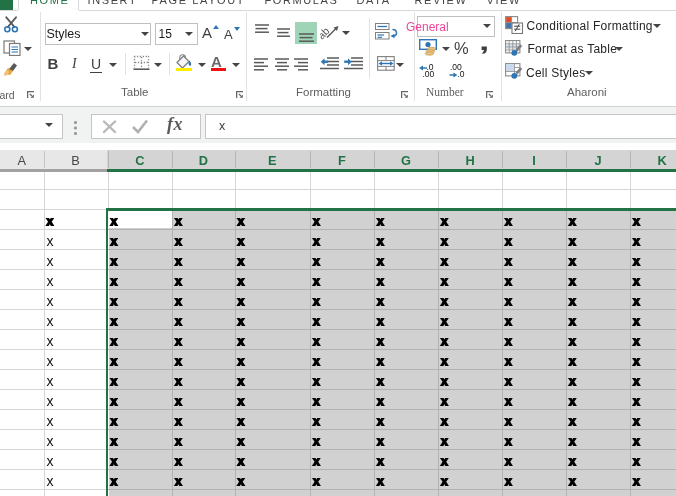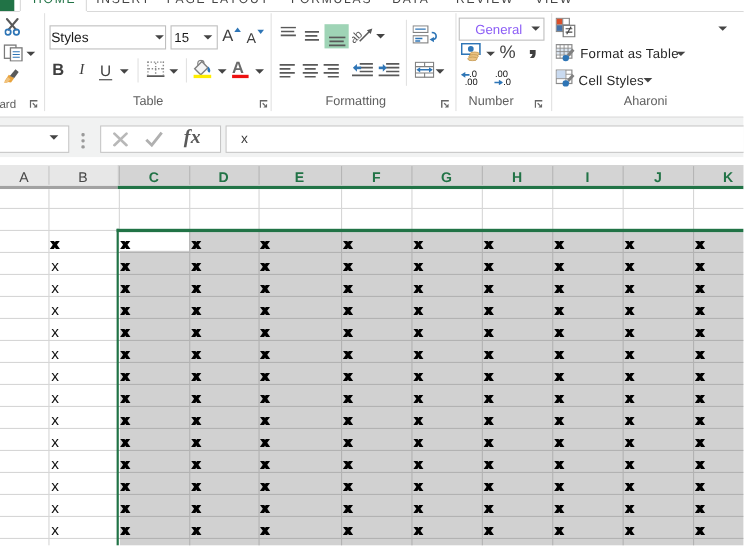--- a/index.html
+++ b/index.html
@@ -182,21 +182,21 @@
 <path d="M16.5 7.5 L13 5.2 L13 9.8 Z" fill="#2e75b6"></path>
 </svg>
 <div class="tri-d abs" style="left:396px;top:63px;"></div>
 <div class="abs" style="left:296px;top:85.5px;font-size:11.5px;color:#5e5e5e;">Formatting</div>
 <svg class="abs" style="left:400.5px;top:91px;" width="8" height="8" viewBox="0 0 8 8">
 <path d="M0.6 7 L0.6 0.6 L7 0.6" fill="none" stroke="#666" stroke-width="1.3"></path>
       <path d="M2.8 2.8 L5 5" stroke="#666" stroke-width="1.2"></path>
       <path d="M6.8 6.8 L6.8 3.4 L3.4 6.8 Z" fill="#666"></path>
 </svg>
 <div class="abs" style="left:417px;top:15.5px;width:77.5px;height:21px;background:#fff;border:1px solid #bfbfbf;"></div>
-<div class="abs" style="left:432px;top:19.5px;font-size:12px;color:#8b5cf6;">General</div>
+<div class="abs" style="left:406px;top:19.5px;font-size:12px;color:#ec4899;">General</div>
 <div class="tri-d abs" style="left:483px;top:24px;"></div>
 <svg class="abs" style="left:418.5px;top:39px;" width="20" height="17" viewBox="0 0 20 17">
 <rect x="0.7" y="0.7" width="16.6" height="9.6" fill="#fff" stroke="#2e75b6" stroke-width="1.4"></rect>
 <circle cx="9" cy="5.5" r="2.6" fill="#2e75b6"></circle>
 <g fill="#eac282" stroke="#c89d56" stroke-width="0.8">
 <ellipse cx="12.5" cy="10" rx="4.3" ry="1.7"></ellipse>
         <ellipse cx="11.5" cy="12.3" rx="4.3" ry="1.7"></ellipse>
         <ellipse cx="10.5" cy="14.5" rx="4.3" ry="1.7"></ellipse>
       </g>
 </svg>
@@ -208,39 +208,40 @@
       <path d="M0 3 L4 0.4 L4 5.6 Z" fill="#2e75b6"></path>
     </svg>
 <div class="abs" style="left:426.5px;top:62px;font-size:8.5px;color:#111;">.0</div>
 <div class="abs" style="left:422.5px;top:68.8px;font-size:8.5px;color:#111;">.00</div>
 <div class="abs" style="left:450px;top:62px;font-size:8.5px;color:#111;">.00</div>
 <svg class="abs" style="left:448.5px;top:71.5px;" width="8.5" height="6" viewBox="0 0 8.5 6">
       <line x1="0.5" y1="3" x2="6.5" y2="3" stroke="#2e75b6" stroke-width="1.5"></line>
       <path d="M8.5 3 L4.5 0.4 L4.5 5.6 Z" fill="#2e75b6"></path>
     </svg>
 <div class="abs" style="left:457.5px;top:68.8px;font-size:8.5px;color:#111;">.0</div>
-<div class="abs" style="left:426px;top:85.5px;font-size:11.5px;color:#5e5e5e;">Number</div>
+<div class="abs" style="left:426px;top:85.5px;font-size:11.5px;color:#5e5e5e;font-family:Liberation Serif, serif;">Number</div>
 <svg class="abs" style="left:486px;top:91px;" width="8" height="8" viewBox="0 0 8 8">
 <path d="M0.6 7 L0.6 0.6 L7 0.6" fill="none" stroke="#666" stroke-width="1.3"></path>
       <path d="M2.8 2.8 L5 5" stroke="#666" stroke-width="1.2"></path>
       <path d="M6.8 6.8 L6.8 3.4 L3.4 6.8 Z" fill="#666"></path>
 </svg>
 <svg class="abs" style="left:505px;top:16px;" width="19" height="18" viewBox="0 0 19 18">
 <rect x="0.6" y="0.6" width="12" height="12" fill="#fff" stroke="#8a8a8a" stroke-width="1.1"></rect>
 <rect x="1.1" y="1.1" width="5.3" height="5.3" fill="#d94f2b"></rect>
 <rect x="1.1" y="6.8" width="5.3" height="5.3" fill="#4472a8"></rect>
 <line x1="6.6" y1="0.6" x2="6.6" y2="12.6" stroke="#8a8a8a" stroke-width="0.9"></line>
 <line x1="0.6" y1="6.6" x2="12.6" y2="6.6" stroke="#8a8a8a" stroke-width="0.9"></line>
 <rect x="7" y="7" width="10.5" height="10.5" fill="#fff" stroke="#777" stroke-width="1.1"></rect>
 <g stroke="#444" stroke-width="1">
         <line x1="9.2" y1="10.2" x2="15.3" y2="10.2"></line>
         <line x1="9.2" y1="13.2" x2="15.3" y2="13.2"></line>
         <line x1="14.2" y1="8.2" x2="10.2" y2="15.2"></line>
       </g>
 </svg>
+<div class="abs" style="left:526.5px;top:18.5px;font-size:12px;letter-spacing:0.25px;color:#262626;">Conditional Formatting</div>
 <div class="tri-d abs" style="left:652.5px;top:23.5px;"></div>
 <svg class="abs" style="left:505px;top:39.5px;" width="18" height="17" viewBox="0 0 18 17">
 <rect x="0.6" y="0.6" width="14.3" height="12.3" fill="#fff" stroke="#8a8a8a" stroke-width="1.1"></rect>
 <rect x="1.1" y="4" width="13.3" height="5.5" fill="#dce6f1"></rect>
 <g stroke="#8a8a8a" stroke-width="0.8">
         <line x1="0.6" y1="3.8" x2="14.9" y2="3.8"></line>
         <line x1="0.6" y1="6.9" x2="14.9" y2="6.9"></line>
         <line x1="0.6" y1="10" x2="14.9" y2="10"></line>
         <line x1="4.2" y1="0.6" x2="4.2" y2="12.9"></line>
         <line x1="7.8" y1="0.6" x2="7.8" y2="12.9"></line>

